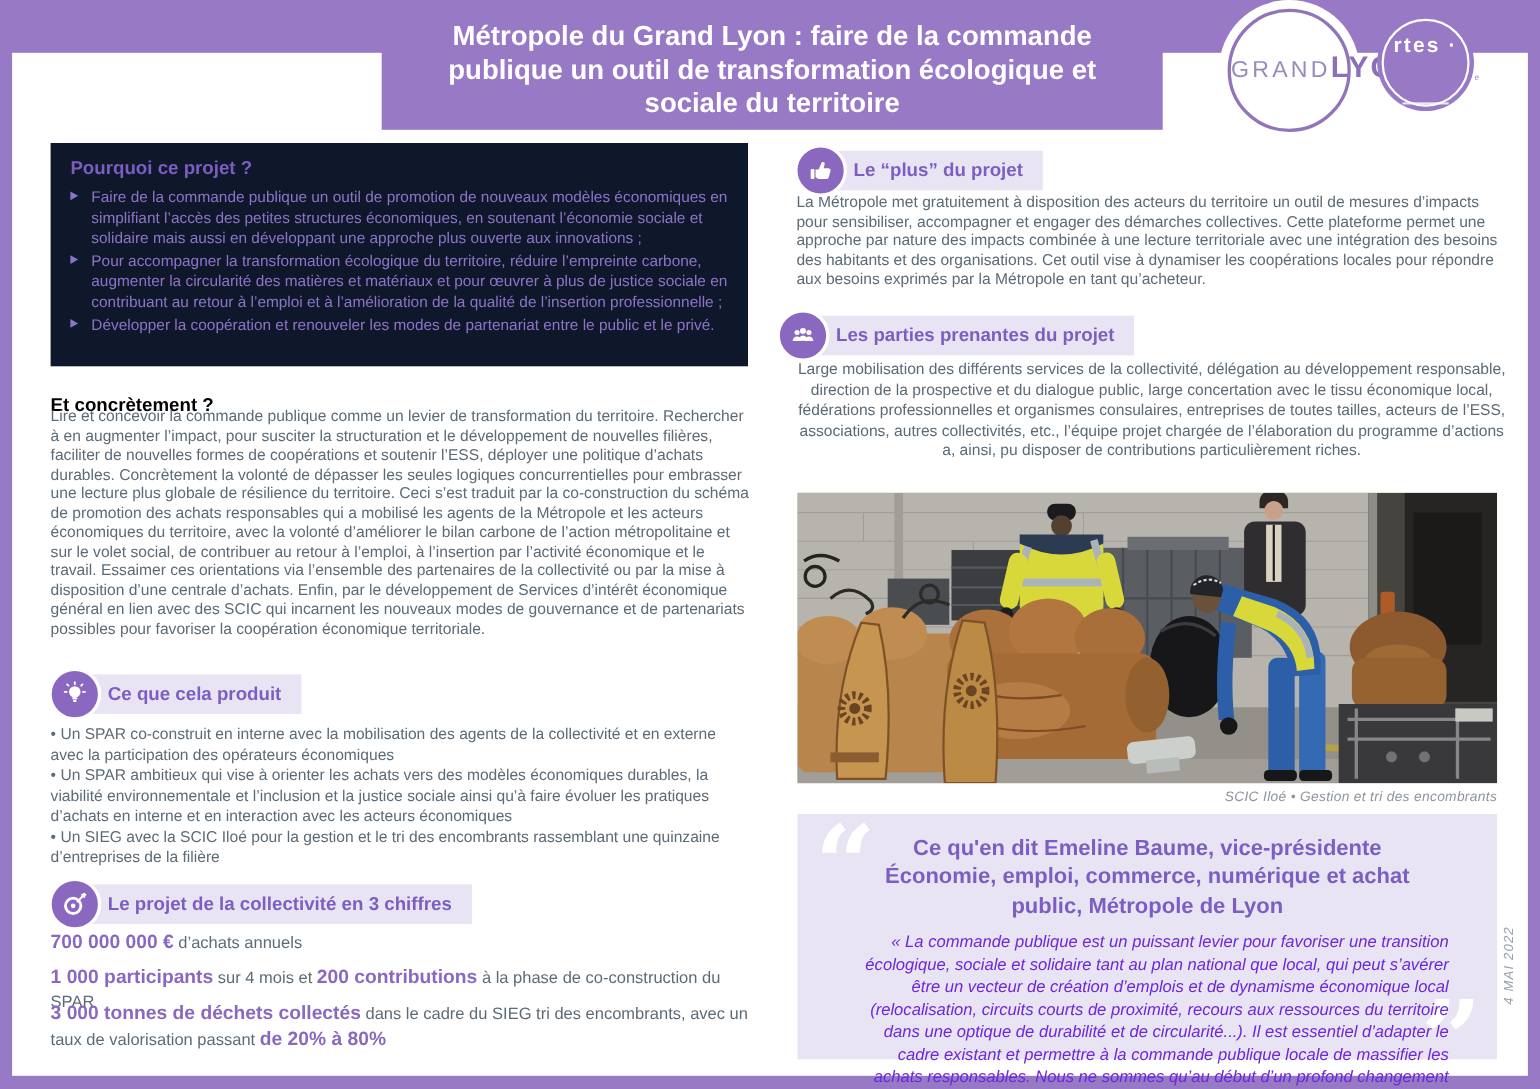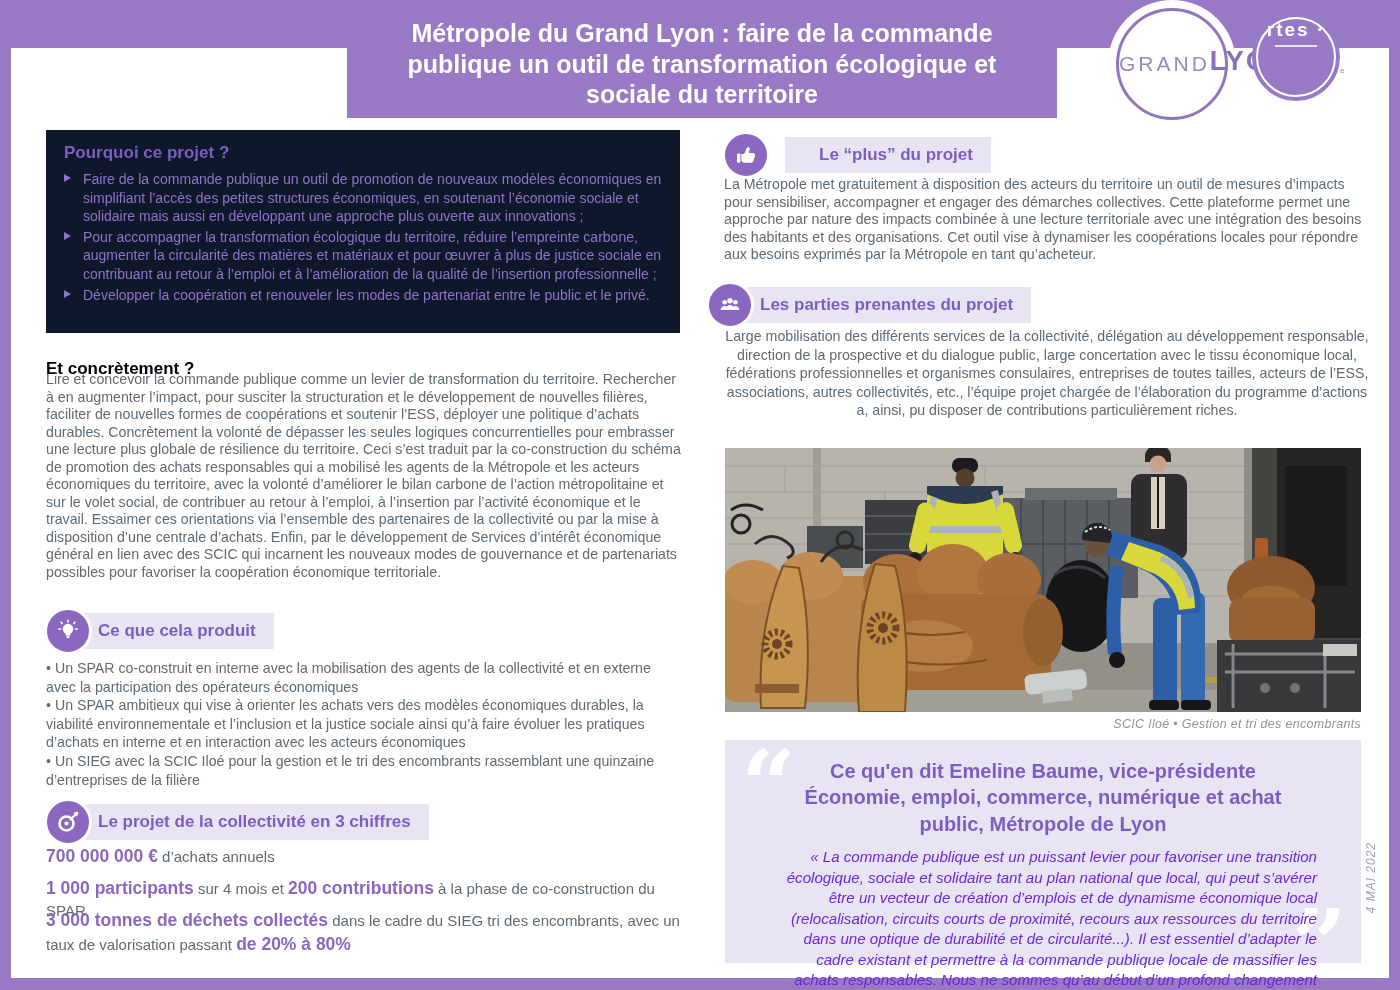--- a/index.html
+++ b/index.html
@@ -12,21 +12,21 @@
     display:flex;align-items:center;justify-content:center;box-sizing:border-box;padding:0 26px;
     text-align:center;color:#fff;font-size:25px;font-weight:bold;line-height:1.22;z-index:2;}
   .logo-gl{position:absolute;left:1116px;top:8px;width:106px;height:106px;border-radius:50%;
     background:#fff;border:3px solid #9076b8;box-shadow:0 0 0 8px #ffffff;z-index:3;
     display:flex;flex-direction:row;align-items:center;justify-content:flex-start;}
   .gl1{color:#9a8abb;font-size:21px;letter-spacing:3px;}
   .gl2{color:#8b6fb9;font-size:27px;font-weight:bold;letter-spacing:2px;margin-top:-5px;}
   .gl3{color:#9a8abb;font-size:7.5px;letter-spacing:2.6px;margin-top:3px;}
   .logo-rtes{position:absolute;left:1256px;top:17px;width:76px;height:76px;border-radius:50%;
     background:#9879c6;border:2px solid #fff;box-shadow:0 0 0 4px #9879c6;z-index:3;
-    display:flex;flex-direction:column;align-items:center;justify-content:flex-start;}
+    display:flex;flex-direction:column;align-items:center;justify-content:flex-end;gap:36px;}
   .rtes-text{color:#fff;font-weight:bold;font-size:19px;letter-spacing:2px;}
   .rtes-line{width:42px;height:2px;background:rgba(255,255,255,.8);margin-top:4px;}
 
   
   .sec{position:absolute;display:flex;align-items:center;z-index:2;}
   .sec .ico{width:42px;height:42px;border-radius:50%;background:#8a68c0;border:3px solid #fff;
     display:flex;align-items:center;justify-content:center;flex:0 0 auto;z-index:2;}
   .sec .pill{background:#e9e4f4;color:#7c5ec2;font-weight:bold;font-size:17px;
     padding:8px 18px 8px 34px;margin-left:-28px;white-space:nowrap;}
 
@@ -141,21 +141,21 @@
   <div class="stat" id="stat1">
     <span class="v">700 000 000 €</span><span> d’achats annuels</span>
   </div>
   <div class="stat" id="stat2">
     <span class="v">1 000 participants</span><span> sur 4 mois et </span><span class="v">200 contributions</span><span> à la phase de co-construction du SPAR</span>
   </div>
   <div class="stat" id="stat3">
     <span class="v">3 000 tonnes de déchets collectés</span><span> dans le cadre du SIEG tri des encombrants, avec un taux de valorisation passant </span><span class="v">de 20% à 80%</span>
   </div>
 
-  <div class="sec" id="sec-plus" style="left:722px;top:131px;gap:43px;">
+  <div class="sec" id="sec-plus" style="left:722px;top:131px;">
     <span class="ico">
       <svg width="24" height="24" viewBox="0 0 24 24">
         <g fill="#fff">
           <rect x="3" y="10.6" width="3.4" height="9.2" rx="1.2"></rect>
           <path d="M7.4 11h2.8l2.3-5.4c.3-.8 1-1.3 1.8-1.3 1 0 1.7 1 1.4 2L14.8 10h4.3c1.2 0 2.1 1 2 2.2l-1.7 5.9c-.3.9-1.1 1.6-2 1.6H9.8L7.4 18z"></path>
         </g>
       </svg>
     </span>
     <span class="pill">Le “plus” du projet</span>
   </div>

